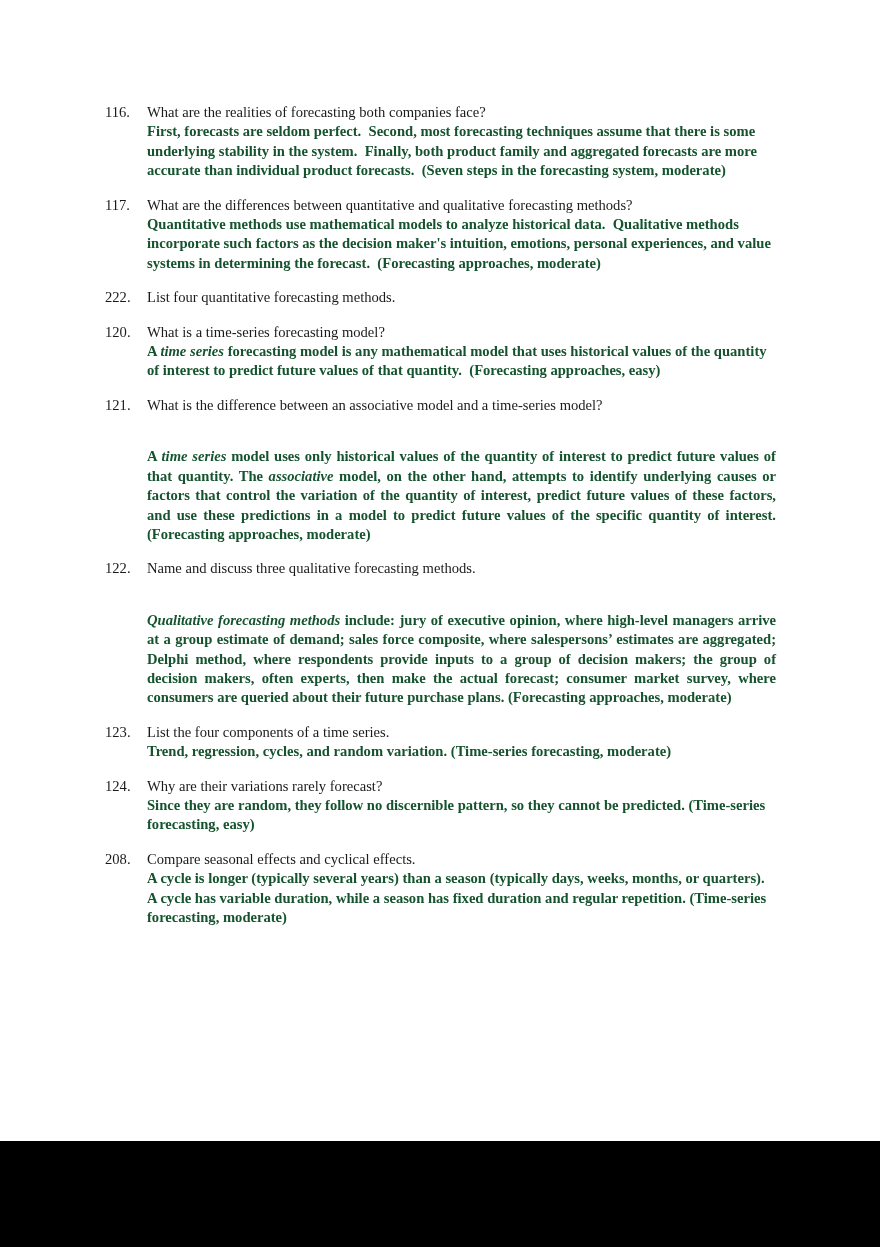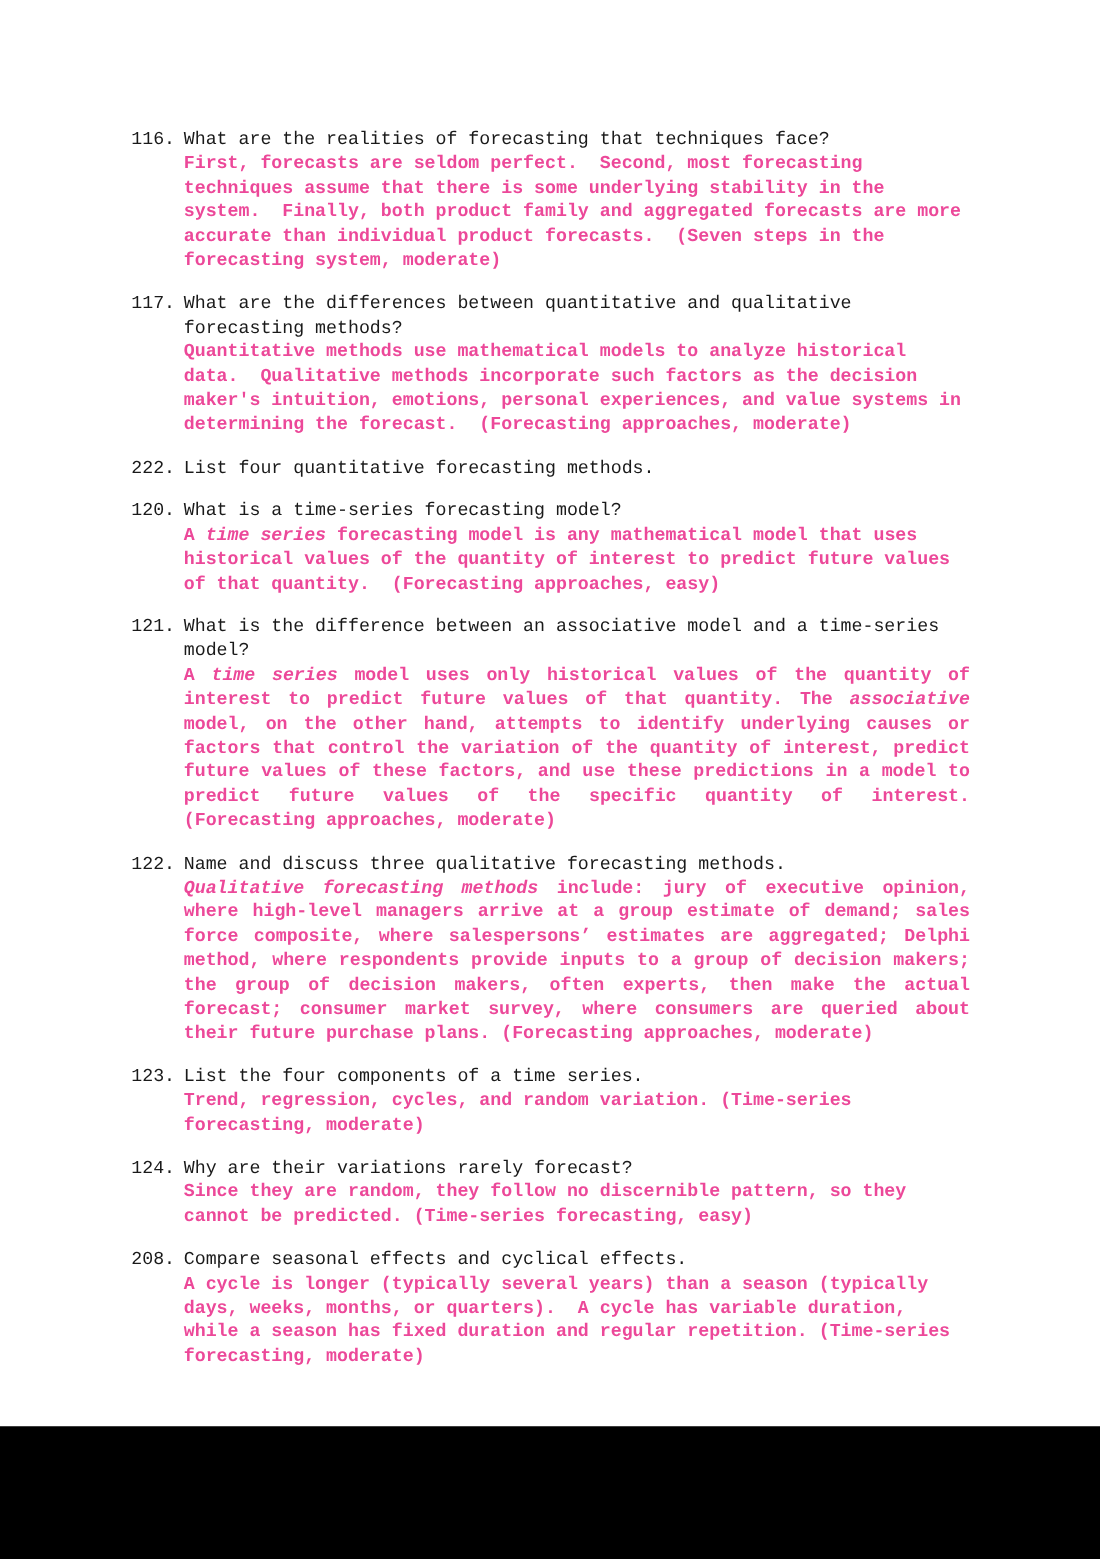--- a/index.html
+++ b/index.html
@@ -6,21 +6,21 @@
     margin: 0;
     padding: 0;
     background: #ffffff;
   }
   .page {
     position: relative;
     width: 880px;
     height: 1247px;
     background: #ffffff;
     overflow: hidden;
-    font-family: Liberation Mono, monospace;
+    font-family: Liberation Serif, serif;
   }
   .content {
     box-sizing: border-box;
     width: 880px;
     height: 1141px;
     padding: 103px 104px 0 105px;
     overflow: hidden;
   }
   .qa {
     margin: 0 0 15px 0;
@@ -36,47 +36,48 @@
     flex: 0 0 42px;
     white-space: pre-wrap;
   }
   .q-text {
     flex: 1 1 auto;
     white-space: pre-wrap;
   }
   .answer {
     margin-left: 42px;
     font-weight: bold;
-    color: #ec4899;
+    color: #14532d;
     white-space: pre-wrap;
     text-align: left;
   }
   .answer.justify {
     text-align: justify;
+    margin-top: 32px;
   }
   .answer i {
     font-style: italic;
   }
   .footer-bar {
     position: absolute;
     left: 0;
     bottom: 0;
     width: 880px;
     height: 106px;
   }
 </style>
 </head>
 <body>
 
 <div class="page" style="background: rgb(255, 255, 255);">
   <div class="content">
   <div class="qa">
     <div class="q-line">
       <span class="q-num">116.</span>
-      <span class="q-text">What are the realities of forecasting that techniques face?</span>
+      <span class="q-text">What are the realities of forecasting both companies face?</span>
     </div>
     <div class="answer"><span>First, forecasts are seldom perfect.  Second, most forecasting techniques assume that there is some underlying stability in the system.  Finally, both product family and aggregated forecasts are more accurate than individual product forecasts.  (Seven steps in the forecasting system, moderate)</span></div>
   </div>
 
   <div class="qa">
     <div class="q-line">
       <span class="q-num">117.</span>
       <span class="q-text">What are the differences between quantitative and qualitative forecasting methods?</span>
     </div>
     <div class="answer"><span>Quantitative methods use mathematical models to analyze historical data.  Qualitative methods incorporate such factors as the decision maker's intuition, emotions, personal experiences, and value systems in determining the forecast.  (Forecasting approaches, moderate)</span></div>

